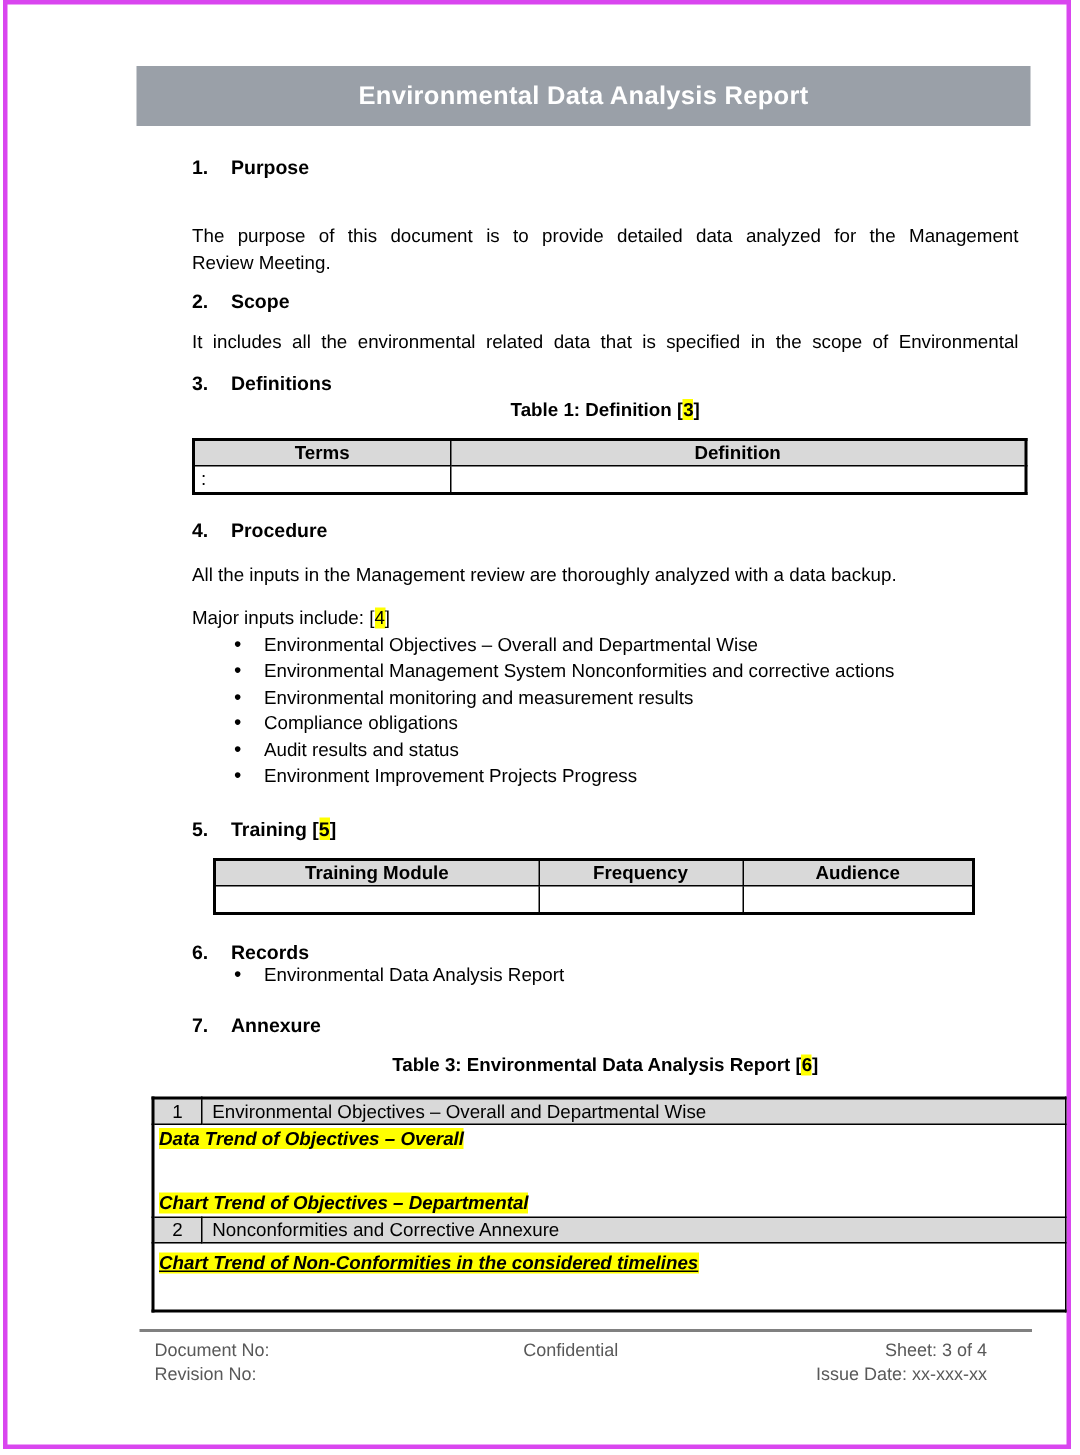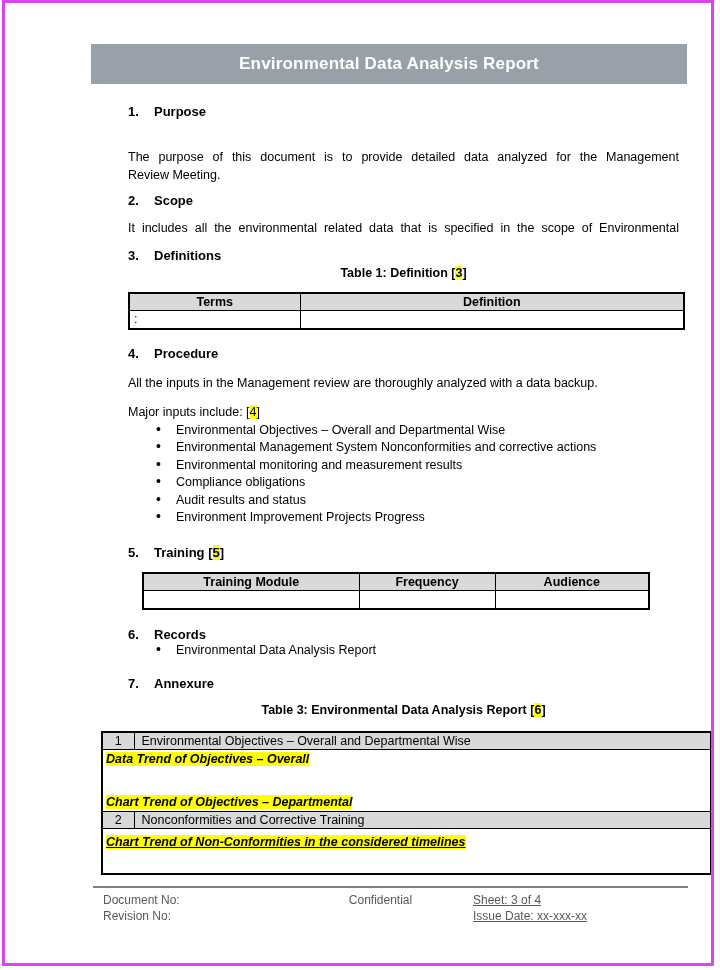--- a/index.html
+++ b/index.html
@@ -83,21 +83,21 @@
   .footer{
     margin:11px 0 0 60px;width:595px;
     border-top:2px solid var(--footer-line,#808080);
     padding-top:4px;
     color:var(--footer-text,#595959);
     font-size:12px;line-height:16px;
   }
   .f-row{display:flex;padding:0 30px 0 10px;}
   .f-row .f-left{flex:1;text-align:left;}
   .f-row .f-mid{flex:1;text-align:center;}
-  .f-row .f-right{flex:1;text-align:left;text-decoration:underline;}
+  .f-row .f-right{flex:1;text-align:right;}
   
   .mt20{margin-top:20px;} .mt13{margin-top:30px;} .mt9{margin-top:9px;}
   .mt12{margin-top:12px;} .mt10{margin-top:10px;} .mt3{margin-top:3px;}
   .mt16{margin-top:16px;} .mt14{margin-top:14px;} .mt18{margin-top:18px;}
   .mt17{margin-top:17px;}
 </style>
 </head>
 <body>
 
 <div class="page">
@@ -208,21 +208,21 @@
       <td class="cell-title">Environmental Objectives – Overall and Departmental Wise</td>
     </tr>
     <tr>
       <td colspan="2" class="notecell cell1">
         <p><span class="note">Data Trend of Objectives – Overall</span></p>
         <p class="gap"><span class="note">Chart Trend of Objectives – Departmental</span></p>
       </td>
     </tr>
     <tr class="grayrow">
       <td class="cell-num">2</td>
-      <td class="cell-title">Nonconformities and Corrective Training</td>
+      <td class="cell-title">Nonconformities and Corrective Annexure</td>
     </tr>
     <tr>
       <td colspan="2" class="notecell cell2" style="padding-top:6px;">
         <p><span class="note">Chart Trend of Non-Conformities in the considered timelines</span></p>
       </td>
     </tr>
   </tbody>
     </table>
 
   <div class="footer">

